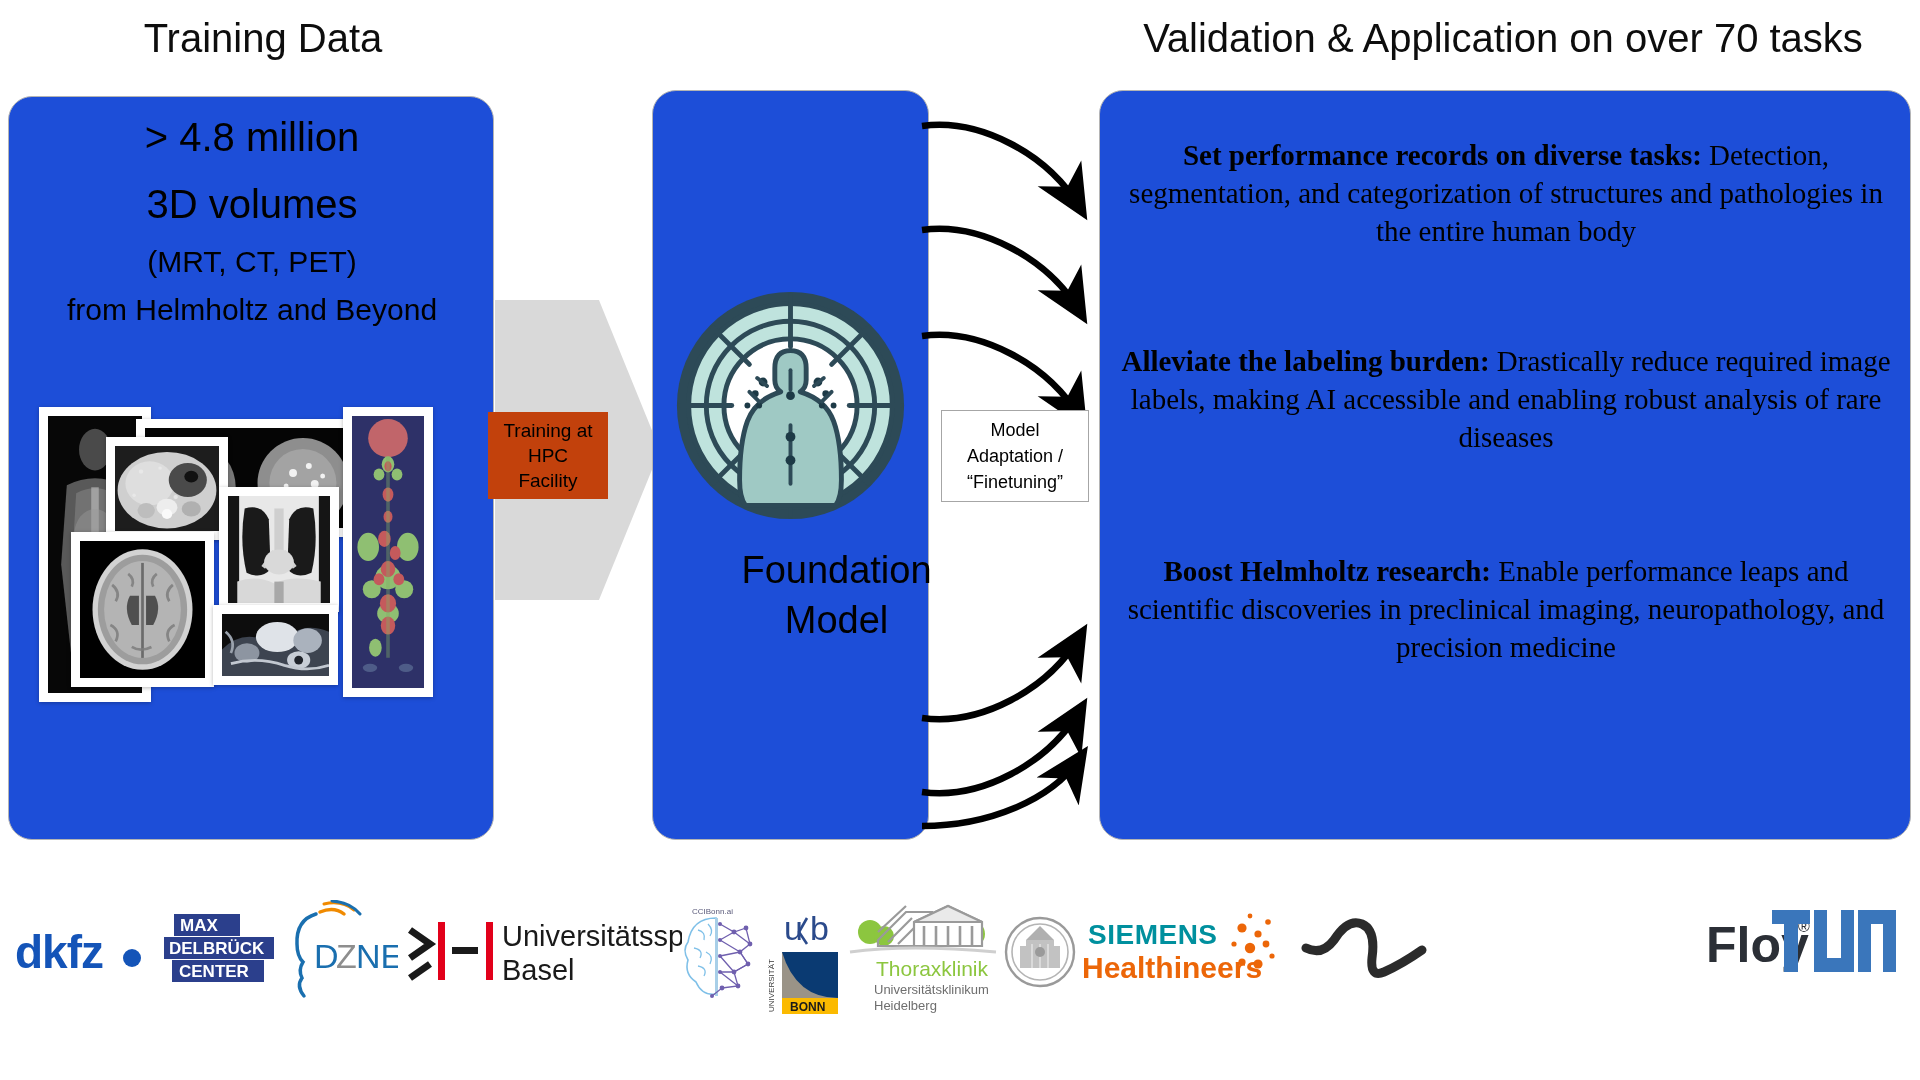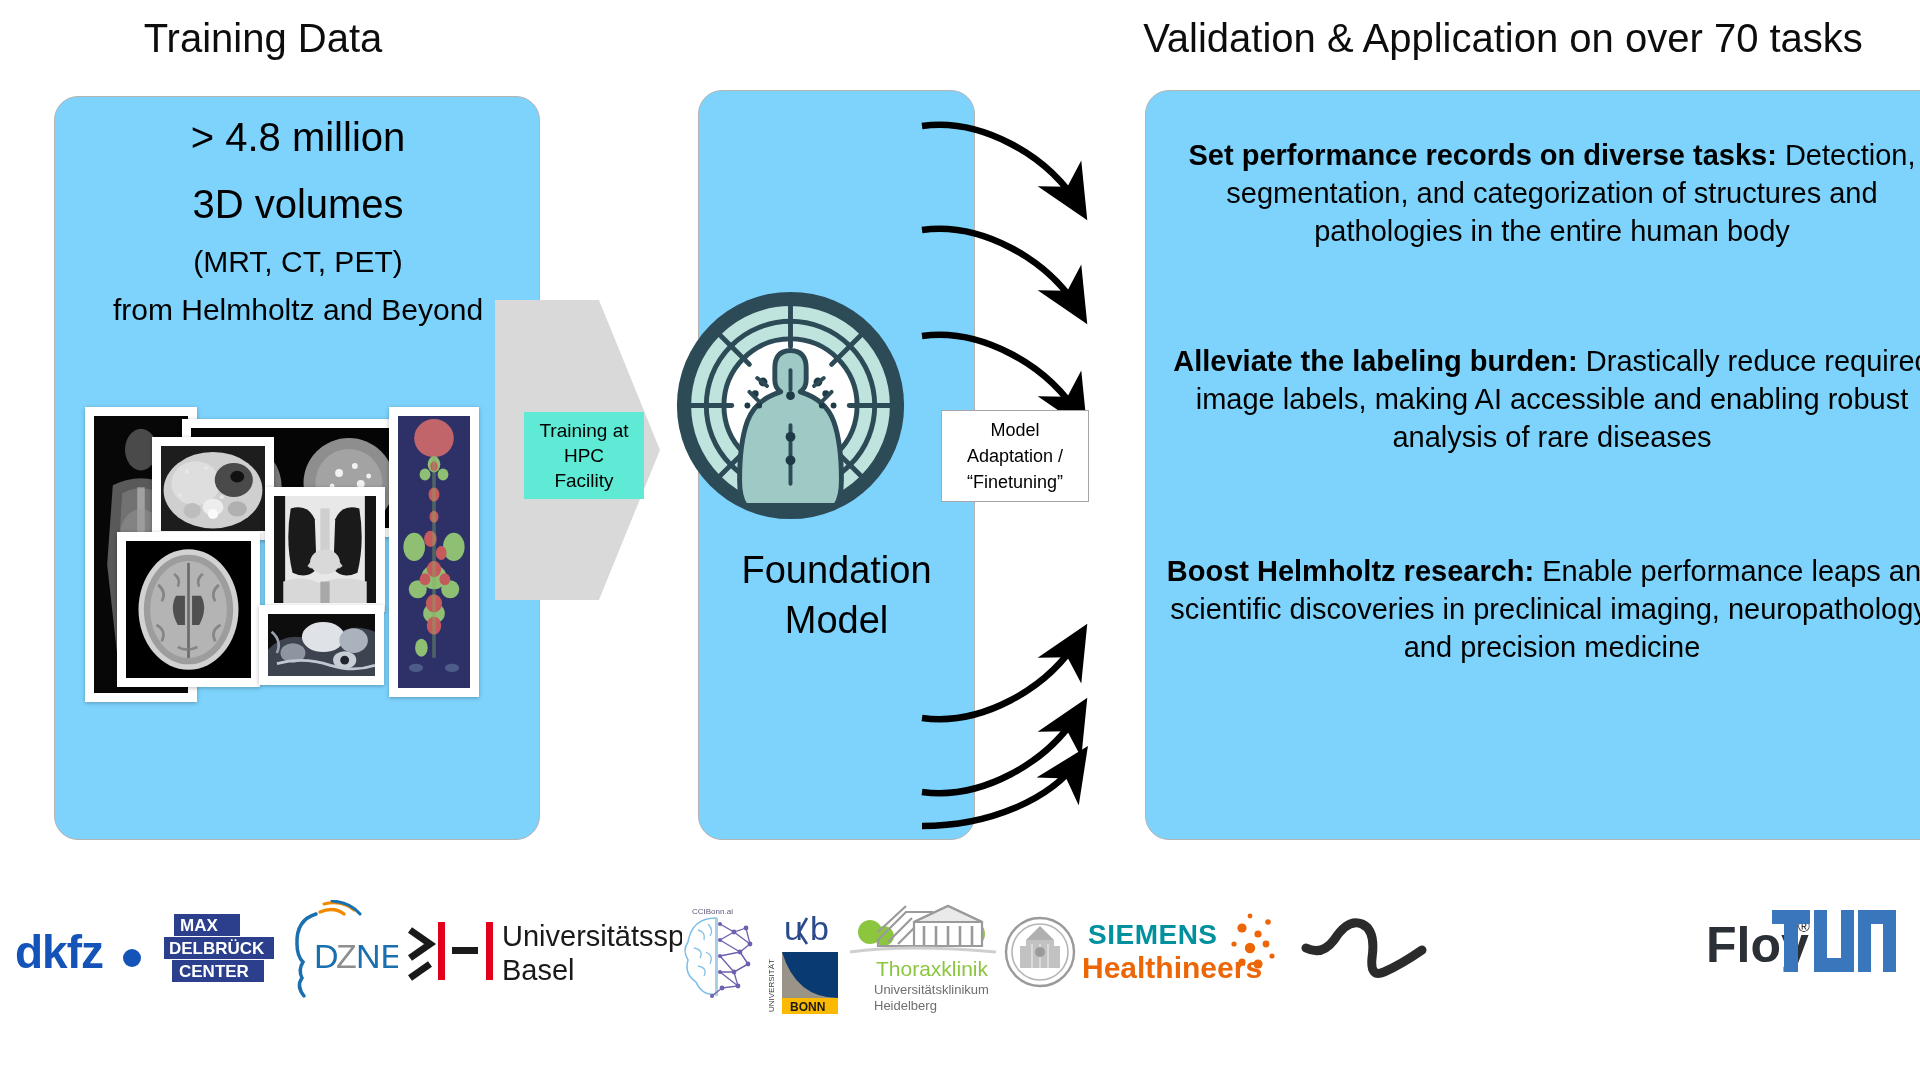--- a/index.html
+++ b/index.html
@@ -25,29 +25,28 @@
     white-space: nowrap;
     letter-spacing: 0px;
     padding-left: 13px;
   }
   #training-title { left: 0; top: 16px; width: 500px; text-align: center; }
   #validation-title { left: 1060px; top: 16px; width: 860px; text-align: center; }
 
   
   .panel {
     position: absolute;
-    background: #7dd3fc;
+    background: #1d4ed8;
     border: 1.5px solid #b4b4b4;
     border-radius: 24px;
     box-sizing: border-box;
-    margin-left: 46px;
   }
   #training-panel { left: 8px;   top: 96px; width: 486px;  height: 744px; }
   #model-panel    { left: 652px; top: 90px; width: 277px;  height: 750px; }
-  #results-panel  { left: 1099px; top: 90px; width: 812px; height: 750px; }
+  #results-panel  { left: 1099px; top: 90px; width: 812px; height: 750px; font-family: Liberation Serif, serif; }
 
   
   .tp-text { position: absolute; left: 0; width: 486px; text-align: center; }
   #tp-line1 { top: 18px;  font-size: 40px; }
   #tp-line2 { top: 85px;  font-size: 40px; }
   #tp-line3 { top: 148px; font-size: 30px; }
   #tp-line4 { top: 196px; font-size: 30px; }
 
   
   #collage {
@@ -87,24 +86,24 @@
     position: absolute;
     left: 495px;
     top: 300px;
     width: 165px;
     height: 300px;
     background: #d9d9d9;
     clip-path: polygon(0% 0%, 63% 0%, 100% 50%, 63% 100%, 0% 100%);
   }
   #hpc-label {
     position: absolute;
-    left: 524px;
+    left: 488px;
     top: 412px;
     width: 112px;
-    background: #5eead4;
+    background: #c2410c;
     padding: 6px 4px;
     font-size: 19px;
     line-height: 25px;
     text-align: center;
   }
 
   
   #fm-icon {
     position: absolute;
     left: 673px;

